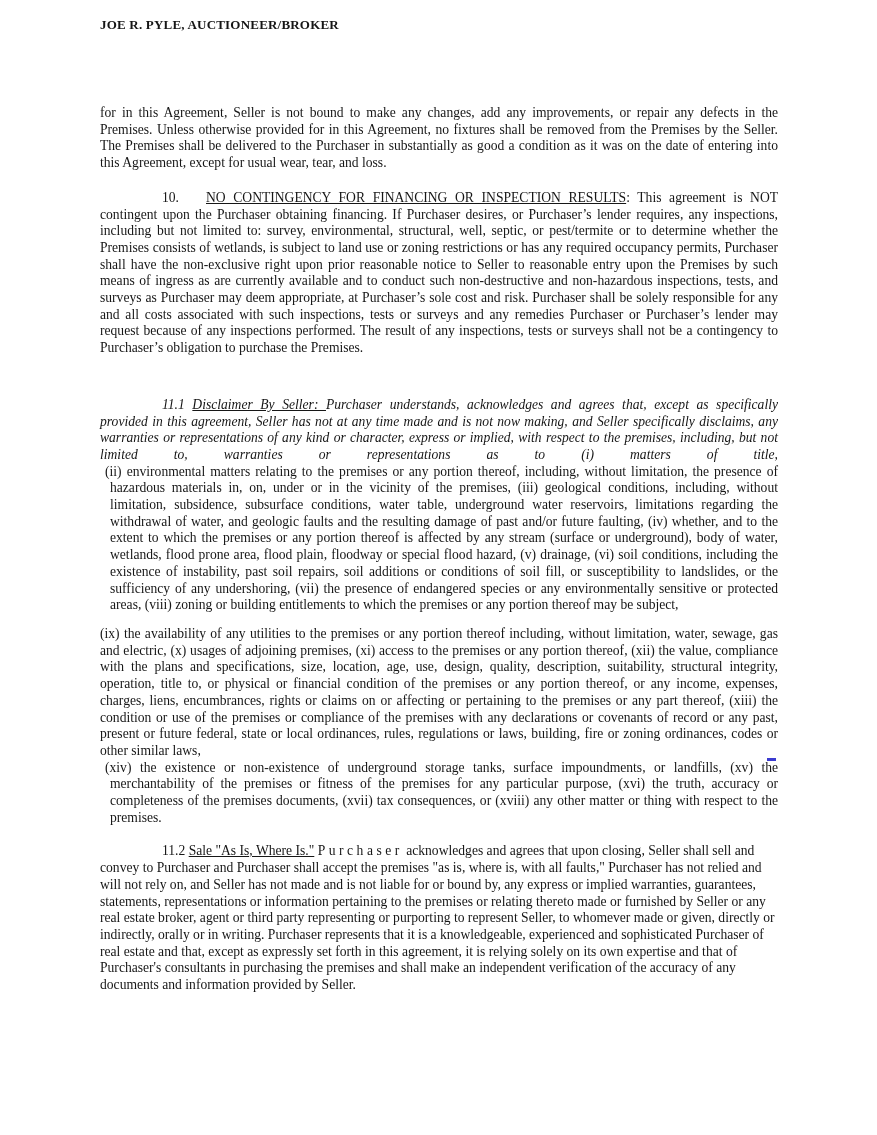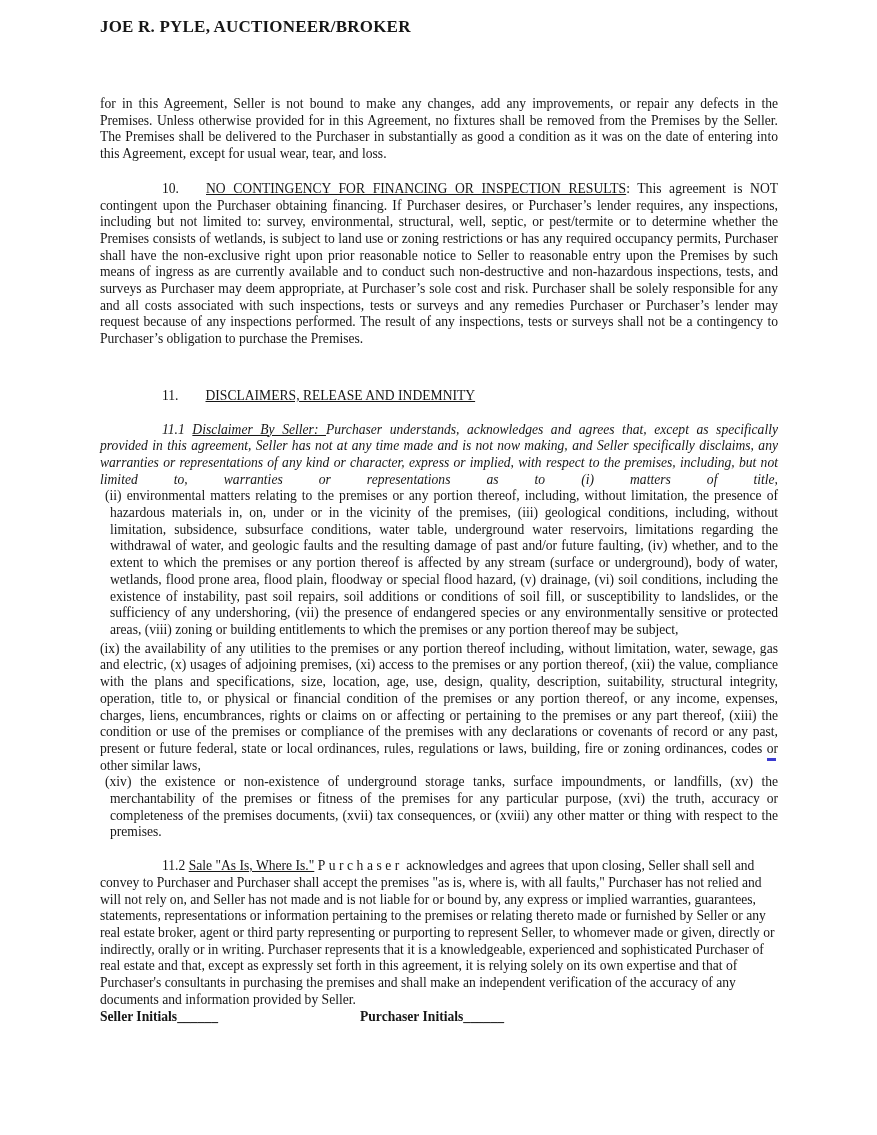--- a/index.html
+++ b/index.html
@@ -9,38 +9,38 @@
     margin:0 auto;
     background:#ffffff;
     font-family:"Liberation Serif", serif;
     color:#161616;
     overflow:hidden;
   }
   .header-title {
     position:absolute;
     top:17px; left:100px;
     font-weight:bold;
-    font-size:17px;
+    font-size:13px;
     letter-spacing:0.2px;
     white-space:nowrap;
   }
   .doc-body {
     position:absolute;
-    top:96px; left:100px;
+    top:105px; left:100px;
     width:678px;
     font-size:13.6px;
     line-height:16.7px;
     text-align:justify;
   }
   .para { margin:0 0 0 0; }
   .indent { text-indent:62px; }
   .hang { padding-left:10px; text-indent:-5px; }
   .leftalign { text-align:left; }
   .jlast { text-align-last:justify;font-style:italic; }
-  .mb-sm { margin-bottom:2px; }
+  .mb-sm { margin-bottom:12px; }
   .mb-md { margin-bottom:18px; }
   .mb-hd { margin-bottom:17px; }
   .mb-lg { margin-bottom:40px; }
   .run.underline { text-decoration:underline; }
   .run.tab { display:inline-block; width:27px; }
   .run.letterspaced { letter-spacing:3.5px; }
   .initials-row {
     display:flex;
     font-weight:bold;
     margin-top:1px;
@@ -58,27 +58,22 @@
 <body>
 
 <div class="page">
 
   <div class="header-title">JOE R. PYLE, AUCTIONEER/BROKER</div>
 
   <div class="doc-body">
 
     <p class="para mb-md"><span class="run">for in this Agreement, Seller is not bound to make any changes, add any improvements, or repair any defects in the Premises. Unless otherwise provided for in this Agreement, no fixtures shall be removed from the Premises by the Seller.  The Premises shall be delivered to the Purchaser in substantially as good a condition as it was on the date of entering into this Agreement, except for usual wear, tear, and loss.</span></p>
       <p class="para indent mb-lg"><span class="run">10.</span><span class="run tab"></span><span class="run underline">NO CONTINGENCY FOR FINANCING OR INSPECTION RESULTS</span><span class="run">: This agreement is NOT contingent upon the Purchaser obtaining financing. If Purchaser desires, or Purchaser’s lender requires, any inspections, including but not limited to: survey, environmental, structural, well, septic, or pest/termite or to determine whether the Premises consists of wetlands, is subject to land use or zoning restrictions or has any required occupancy permits, Purchaser shall have the non-exclusive right upon prior reasonable notice to Seller to reasonable entry upon the Premises by such means of ingress as are currently available and to conduct such non-destructive and non-hazardous inspections, tests, and surveys as Purchaser may deem appropriate, at Purchaser’s sole cost and risk. Purchaser shall be solely responsible for any and all costs associated with such inspections, tests or surveys and any remedies Purchaser or Purchaser’s lender may request because of any inspections performed. The result of any inspections, tests or surveys shall not be a contingency to Purchaser’s obligation to purchase the Premises.</span></p>
-      <p class="para indent mb-hd"><span class="run">11.</span><span class="run tab"></span><span class="run underline">DISCLAIMERS, RELEASE AND INDEMNITY</span></p>
       <p class="para indent jlast"><span class="run">11.1 </span><span class="run underline">Disclaimer By Seller: </span><span class="run"> Purchaser understands, acknowledges and agrees that, except as specifically provided in this agreement, Seller has not at any time made and is not now making, and Seller specifically disclaims, any warranties or representations of any kind or character, express or implied, with respect to the premises, including, but not limited to, warranties or representations as to (i) matters of title,</span></p>
       <p class="para hang mb-sm"><span class="run">(ii) environmental matters relating to the premises or any portion thereof, including, without limitation, the presence of hazardous materials in, on, under or in the vicinity of the premises, (iii) geological conditions, including, without limitation, subsidence, subsurface conditions, water table, underground water reservoirs, limitations regarding the withdrawal of water, and geologic faults and the resulting damage of past and/or future faulting, (iv) whether, and to the extent to which the premises or any portion thereof is affected by any stream (surface or underground), body of water, wetlands, flood prone area, flood plain, floodway or special flood hazard, (v) drainage, (vi) soil conditions, including the existence of instability, past soil repairs, soil additions or conditions of soil fill, or susceptibility to landslides, or the sufficiency of any undershoring, (vii) the presence of endangered species or any environmentally sensitive or protected areas, (viii) zoning or building entitlements to which the premises or any portion thereof may be subject,</span></p>
       <p class="para"><span class="run">(ix) the availability of any utilities to the premises or any portion thereof including, without limitation, water, sewage, gas and electric, (x) usages of adjoining premises,  (xi) access to the premises or any portion thereof, (xii) the value, compliance with the plans and specifications, size, location, age, use, design, quality, description, suitability, structural integrity, operation, title to, or physical or financial condition of the premises or any portion thereof, or any income, expenses, charges, liens, encumbrances, rights or claims on or affecting or pertaining to the premises or any part thereof, (xiii) the condition or use of the premises or compliance of the premises with any declarations or covenants of record or any past, present or future federal, state or local ordinances, rules, regulations or laws, building, fire or zoning ordinances, codes or other similar laws,</span></p>
       <p class="para hang mb-hd"><span class="run">(xiv) the existence or non-existence of underground storage tanks, surface impoundments, or landfills, (xv) the merchantability of the premises or fitness of the premises for any particular purpose, (xvi) the truth, accuracy or completeness of the premises documents, (xvii) tax consequences, or (xviii) any other matter or thing with respect to the premises.</span></p>
       <p class="para indent leftalign"><span class="run">11.2 </span><span class="run underline">Sale "As Is, Where Is."</span><span class="run"> </span><span class="run letterspaced">Purchaser</span><span class="run"> acknowledges and agrees that upon closing, Seller shall sell and convey to Purchaser and Purchaser shall accept the premises "as is, where is, with all faults," Purchaser has not relied and will not rely on, and Seller has not made and is not liable for or bound by, any express or implied warranties, guarantees, statements, representations or information pertaining to the premises or relating thereto made or furnished by Seller or any real estate broker, agent or third party representing or purporting to represent Seller, to whomever made or given, directly or indirectly, orally or in writing. Purchaser represents that it is a knowledgeable, experienced and sophisticated Purchaser of real estate and that, except as expressly set forth in this agreement, it is relying solely on its own expertise and that of Purchaser's consultants in purchasing the premises and shall make an independent verification of the accuracy of any documents and information provided by Seller.</span></p>
-      <div class="initials-row">
-      <span class="initials-item first"><span>Seller Initials</span><span>______</span></span>
-      <span class="initials-item"><span>Purchaser Initials</span><span>______</span></span>
-    </div>
   </div>
 
   <div class="edit-mark" style="background: rgb(59, 59, 208);"></div>
 
 </div>
 
 </body></html>

